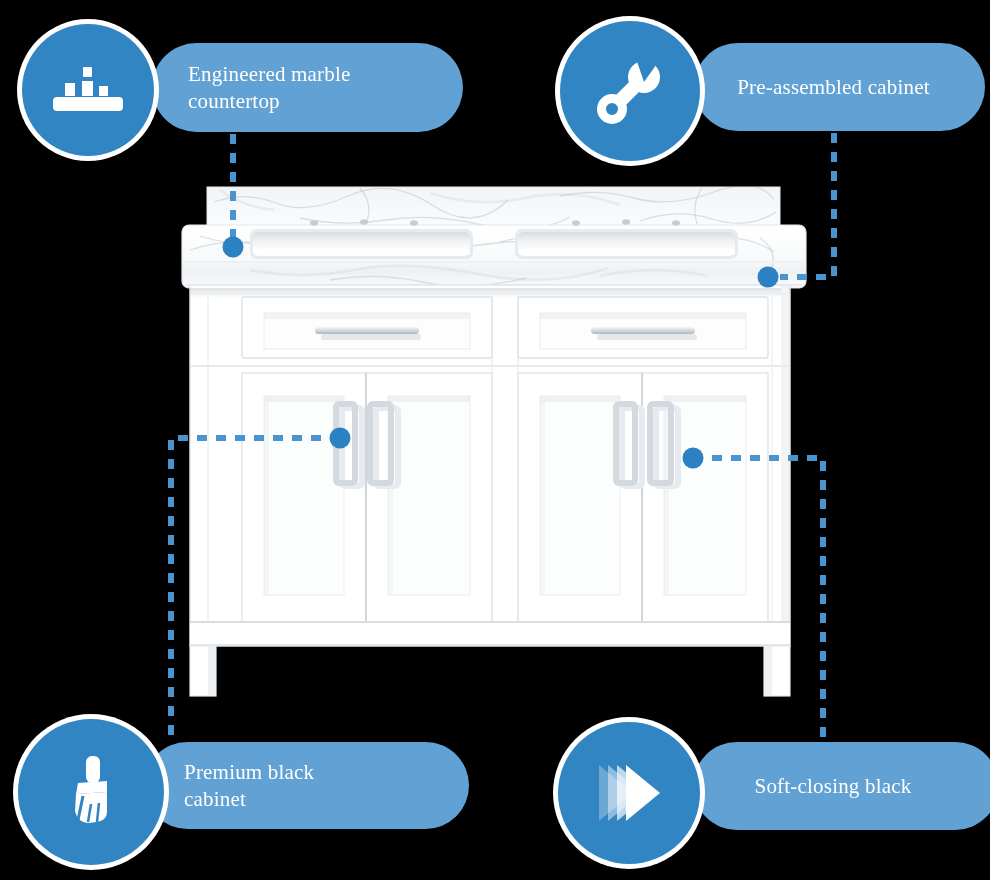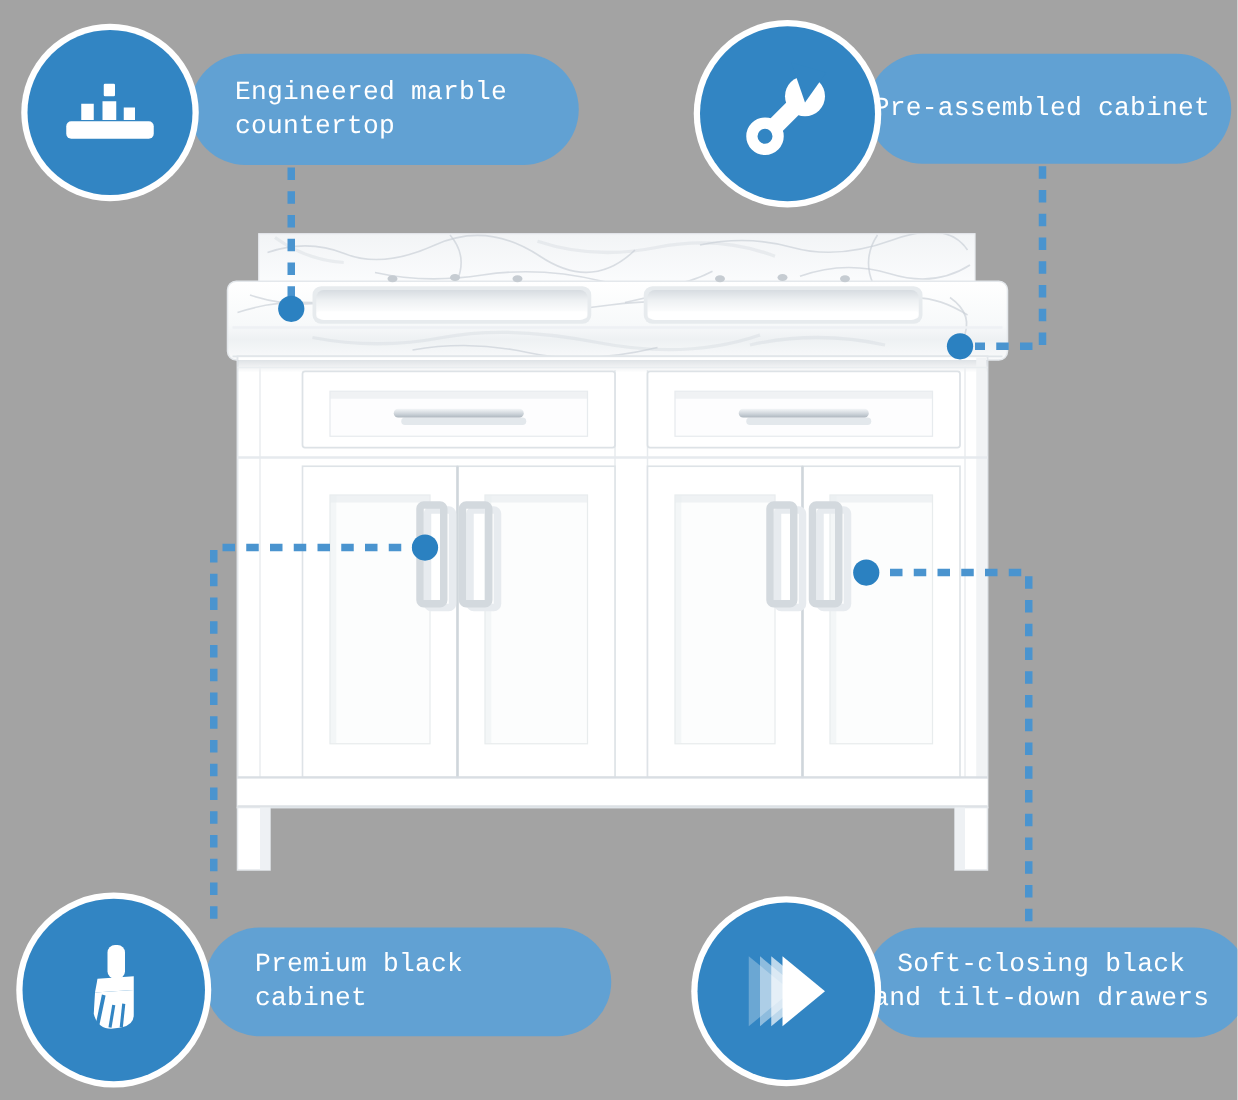--- a/index.html
+++ b/index.html
@@ -4,22 +4,22 @@
 <style>
   :root{
     --circle_blue:#3285c3;
     --pill_blue:#61a1d3;
     --leader_blue:#4a94cf;
     --dot_blue:#2b81c1;
     --label_text:#ffffff;
   }
   html,body{margin:0;padding:0;background:#ffffff;}
   #stage{
-    position:relative;width:990px;height:880px;background:#a3a3a3;overflow:hidden;
-    font-family:Liberation Mono, monospace;
+    position:relative;width:990px;height:880px;background:#000000;overflow:hidden;
+    font-family:Liberation Serif, serif;
   }
   #art{position:absolute;left:0;top:0;z-index:1;}
   .circle{
     position:absolute;border-radius:50%;background:var(--circle_blue);
     box-shadow:0 0 0 5px #ffffff;display:flex;align-items:center;justify-content:center;
     z-index:3;
   }
   .pill{
     position:absolute;background:var(--pill_blue);border-radius:46px;color:var(--label_text);
     display:flex;flex-direction:column;justify-content:center;z-index:2;
@@ -234,38 +234,37 @@
   </div>
   <div class="circle" style="left:560px;top:21px;width:140px;height:140px;">
     <svg width="84" height="84" viewBox="0 0 84 84">
       <circle cx="24" cy="60" r="10.5" fill="none" stroke="#ffffff" stroke-width="9"></circle>
       <path d="M29,55 L52,32" stroke="#ffffff" stroke-width="14" fill="none"></path>
       <circle cx="56" cy="28" r="16" fill="#ffffff"></circle>
       <polygon points="56,33 45,1 73,9" fill="var(--circle_blue)"></polygon>
     </svg>
   </div>
 
-  <div class="pill align-left" style="left:164px;top:742px;width:285px;height:87px;padding-left:40px;">
+  <div class="pill align-left" style="left:144px;top:742px;width:285px;height:87px;padding-left:40px;">
     <span>Premium black</span>
     <span>cabinet</span>
   </div>
   <div class="circle" style="left:18px;top:719px;width:146px;height:146px;">
     <svg width="84" height="84" viewBox="0 0 84 84">
       <rect x="37" y="6" width="14" height="27" rx="6" fill="#ffffff"></rect>
       <polygon points="29,33 58,31 58,42 27,44" fill="#ffffff"></polygon>
       <path d="M27,44 L58,42 L58,62 Q58,70 48,72 L40,73 Q29,73 26,61 Z" fill="#ffffff"></path>
       <path d="M34,46 L29,70" stroke="var(--circle_blue)" stroke-width="3" fill="none"></path>
       <path d="M42,54 L39,72" stroke="var(--circle_blue)" stroke-width="2.5" fill="none"></path>
       <path d="M50,53 L48,72" stroke="var(--circle_blue)" stroke-width="2.5" fill="none"></path>
     </svg>
   </div>
 
   <div class="pill align-right" style="left:693px;top:742px;width:280px;height:88px;padding-right:26px;">
     <span>Soft-closing black</span>
-    <span>and tilt-down drawers</span>
   </div>
   <div class="circle" style="left:558px;top:722px;width:142px;height:142px;">
     <svg width="84" height="84" viewBox="0 0 84 84" fill="#ffffff">
       <polygon points="12,14 46,42 12,70" opacity=".28"></polygon>
       <polygon points="21,14 55,42 21,70" opacity=".45"></polygon>
       <polygon points="30,14 64,42 30,70" opacity=".68"></polygon>
       <polygon points="39,14 73,42 39,70"></polygon>
     </svg>
   </div>
 

